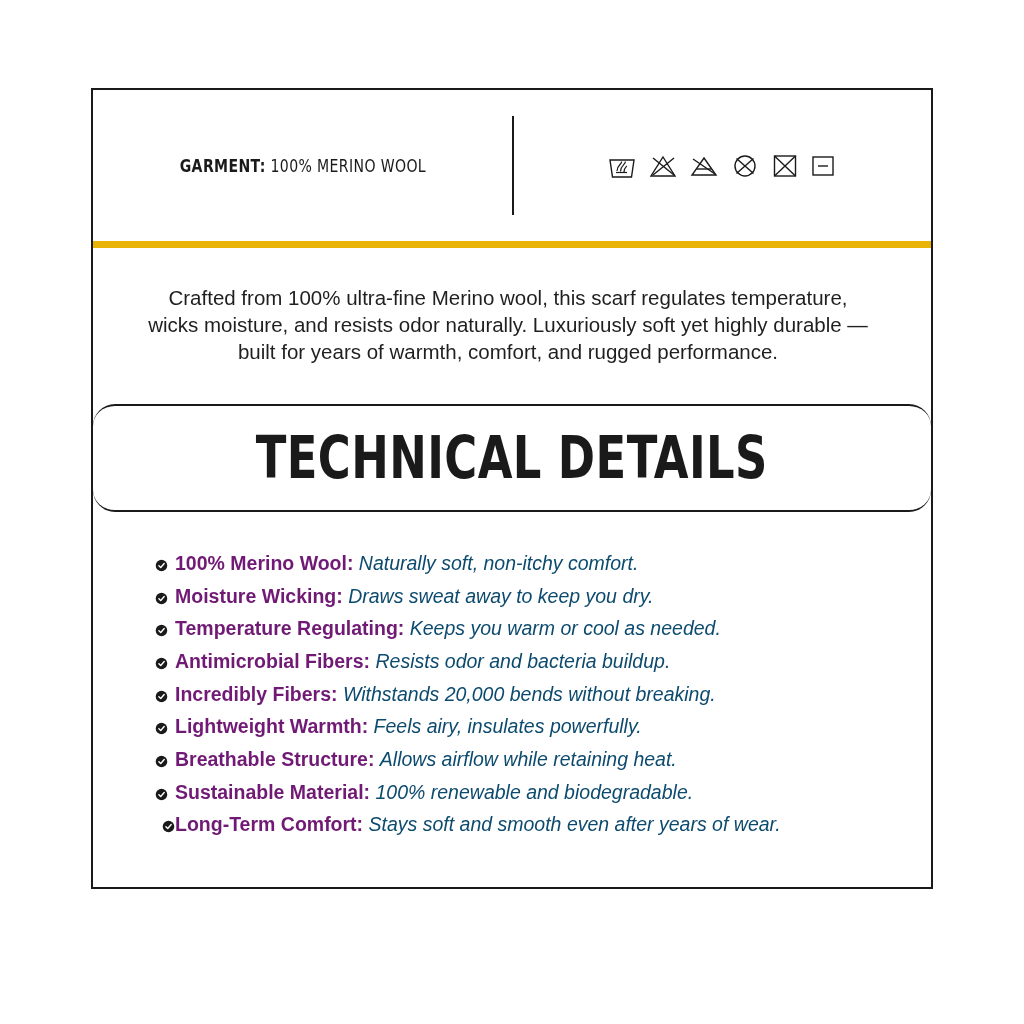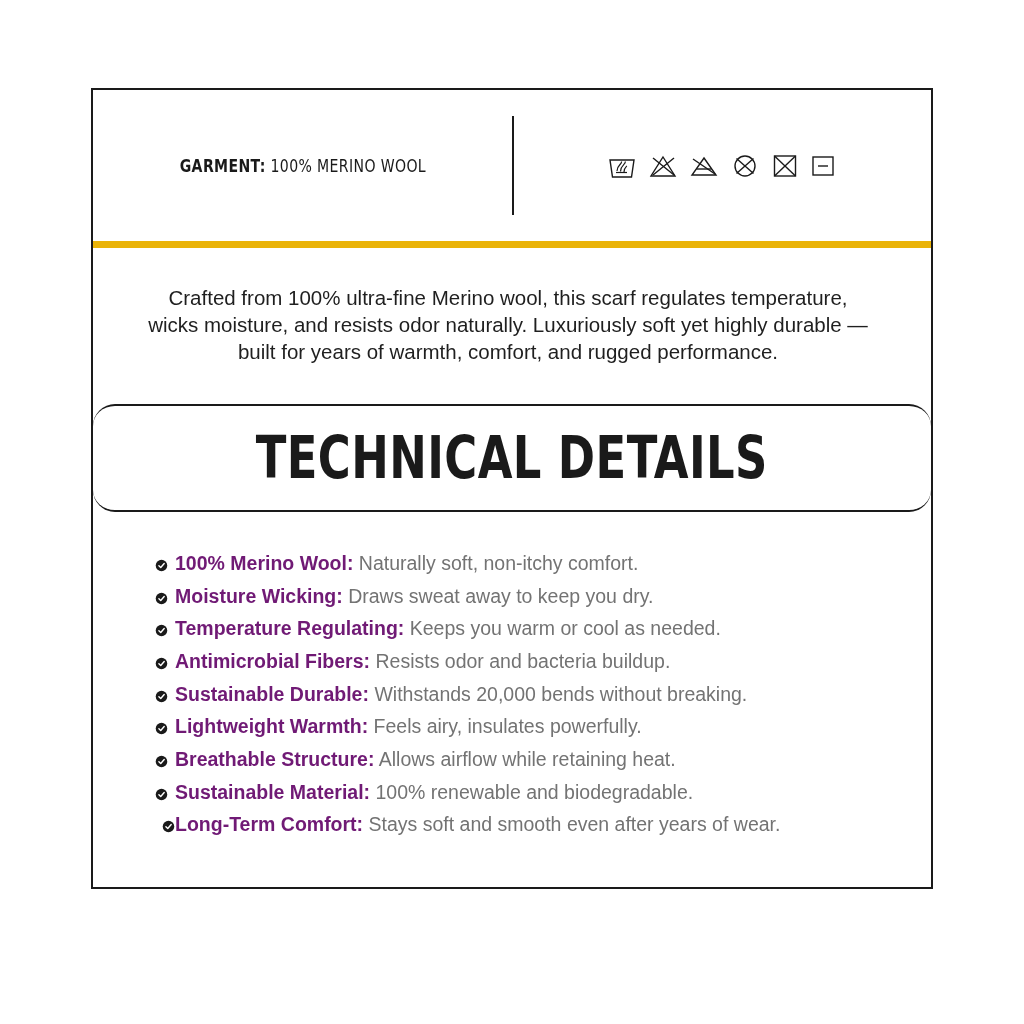--- a/index.html
+++ b/index.html
@@ -164,21 +164,22 @@
   }
   .feature-text {
     white-space: nowrap;
   }
   .feature-text b {
     font-weight: 700;
     color: #701a75;
   }
   .feature-text span {
     font-weight: 400;
-    color: #737373;
+    color: #0c4a6e;
+    font-style: italic;
   }
 </style>
 </head>
 <body>
 
 <div class="page">
   <div class="card">
 
 
     <div class="info-row">
@@ -293,21 +294,21 @@
         <span class="feature-text"><b>Antimicrobial Fibers:</b> <span>Resists odor and bacteria buildup.</span></span>
       </div>
 
       <div class="feature">
         <span class="check">
           <svg width="13" height="13" viewBox="0 0 14 14" fill="none">
             <circle cx="7" cy="7" r="6.2" fill="#1a1a1a"></circle>
             <path d="M4.2 7.2 L6.2 9.2 L9.9 4.9" stroke="#ffffff" stroke-width="1.5" fill="none" stroke-linecap="round" stroke-linejoin="round"></path>
           </svg>
         </span>
-        <span class="feature-text"><b>Sustainable Durable:</b> <span>Withstands 20,000 bends without breaking.</span></span>
+        <span class="feature-text"><b>Incredibly Fibers:</b> <span>Withstands 20,000 bends without breaking.</span></span>
       </div>
 
       <div class="feature">
         <span class="check">
           <svg width="13" height="13" viewBox="0 0 14 14" fill="none">
             <circle cx="7" cy="7" r="6.2" fill="#1a1a1a"></circle>
             <path d="M4.2 7.2 L6.2 9.2 L9.9 4.9" stroke="#ffffff" stroke-width="1.5" fill="none" stroke-linecap="round" stroke-linejoin="round"></path>
           </svg>
         </span>
         <span class="feature-text"><b>Lightweight Warmth:</b> <span>Feels airy, insulates powerfully.</span></span>

